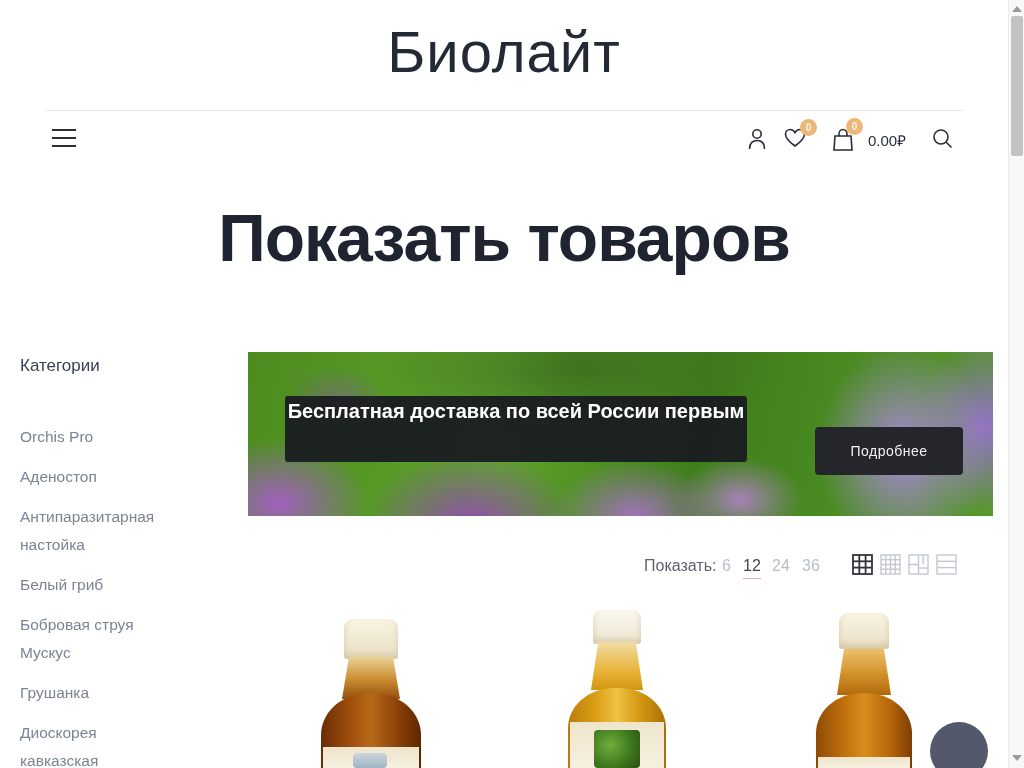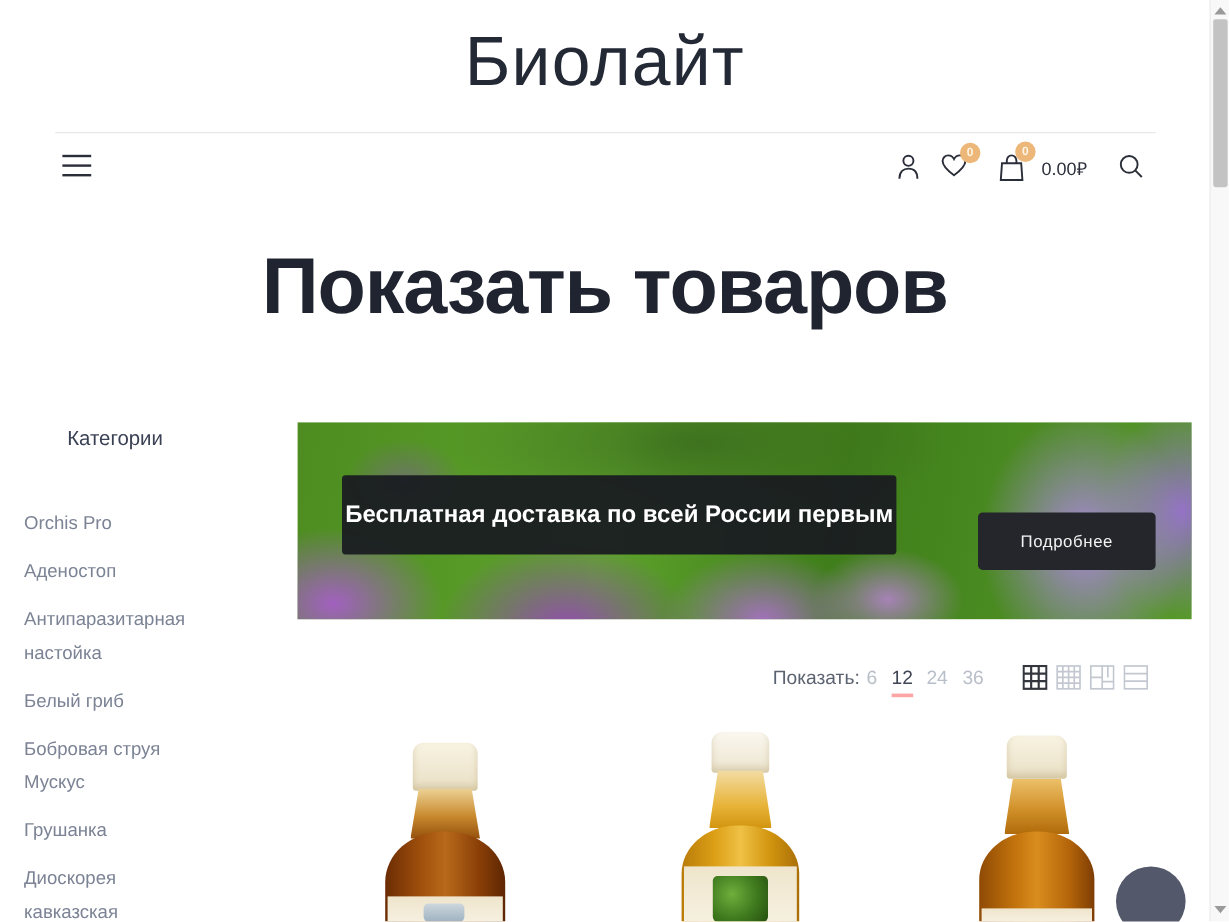--- a/index.html
+++ b/index.html
@@ -22,51 +22,51 @@
     font-weight:700; }
   .cart-total { position:absolute; top:12px; left:128px; font-size:15px; color:#2c303c;
     font-weight:500; white-space:nowrap; }
 
   
   .page-title { position:absolute; top:200px; left:0; width:1008px; text-align:center;
     font-size:66px; font-weight:700; letter-spacing:-1px; color:#1f2430; }
 
   
   .sidebar { position:absolute; top:356px; left:20px; width:160px; }
-  .sidebar-title { font-size:17px; color:#3a4154; margin-bottom:47px;margin-left:36px; }
+  .sidebar-title { font-size:17px; color:#3a4154; margin-bottom:47px; }
   .cat-item { width:150px; font-size:15.5px; line-height:28px; color:#7b8395;
     margin-bottom:12px; cursor:pointer; }
 
   
   .banner { position:absolute; top:352px; left:248px; width:745px; height:164px;
     overflow:hidden; background:
       radial-gradient(ellipse 130px 90px at 4% 92%, rgba(166,94,200,.95), rgba(166,94,200,0) 70%),
       radial-gradient(ellipse 150px 100px at 30% 104%, rgba(150,70,185,.9), rgba(150,70,185,0) 70%),
       radial-gradient(ellipse 120px 80px at 52% 100%, rgba(177,110,212,.85), rgba(177,110,212,0) 70%),
       radial-gradient(ellipse 90px 60px at 66% 90%, rgba(190,130,220,.8), rgba(190,130,220,0) 70%),
       radial-gradient(ellipse 120px 150px at 88% 60%, rgba(173,134,224,.95), rgba(173,134,224,0) 72%),
       radial-gradient(ellipse 90px 120px at 99% 45%, rgba(155,110,215,.9), rgba(155,110,215,0) 75%),
       radial-gradient(ellipse 70px 50px at 12% 30%, rgba(140,80,180,.45), rgba(140,80,180,0) 70%),
       radial-gradient(ellipse 260px 90px at 45% 10%, rgba(60,110,30,.9), rgba(60,110,30,0) 80%),
       linear-gradient(100deg, #4d8c20 0%, #5ea32c 35%, #3f7e1a 60%, #57992a 100%); }
   .banner-overlay { position:absolute; top:44px; left:37px; width:462px; height:66px;
-    background:rgba(25,28,33,0.94); border-radius:3px; display:flex; flex-direction:column;
+    background:rgba(25,28,33,0.94); border-radius:3px; display:flex; flex-direction:row;
     justify-content:center; text-align:center; }
   .banner-overlay div { color:#fff; font-size:20px; font-weight:700; line-height:30px;
     white-space:nowrap; }
   .banner-btn { position:absolute; top:43px; left:567px; width:148px; height:48px;
     background:#24262b; border-radius:4px; border:none; color:#f2f2f2; font-size:14px;
     letter-spacing:.5px; cursor:pointer; font-family:"Liberation Sans",sans-serif;margin-top:32px; }
 
   
   .toolbar { position:absolute; top:552px; left:248px; width:745px; height:28px; }
   .show-label { position:absolute; top:5px; left:396px; font-size:16px; color:#5c6370; }
   .pp-opt { position:absolute; top:5px; font-size:16px; color:#b9bfc9; cursor:pointer;
     text-decoration:none; }
-  .pp-opt.active { color:#3f4552; border-bottom:3px solid #fca5a5; padding-bottom:3px; }
+  .pp-opt.active { color:#3f4552; border-bottom:1px solid #fca5a5; padding-bottom:3px; }
   .view-icon { position:absolute; top:2px; cursor:pointer; }
 
   
   .bottle { position:absolute; }
   .cap { position:absolute; background:linear-gradient(180deg,#f8f3e3,#e9dfc4);
     border-radius:9px 9px 3px 3px; box-shadow:inset 0 -4px 6px rgba(180,160,110,.4); }
   .neck { position:absolute; }
   .bbody { position:absolute; }
   .blabel { position:absolute; background:linear-gradient(180deg,#efe5cc,#f6f0e0); }
   .label-art { position:absolute; border-radius:4px; }

